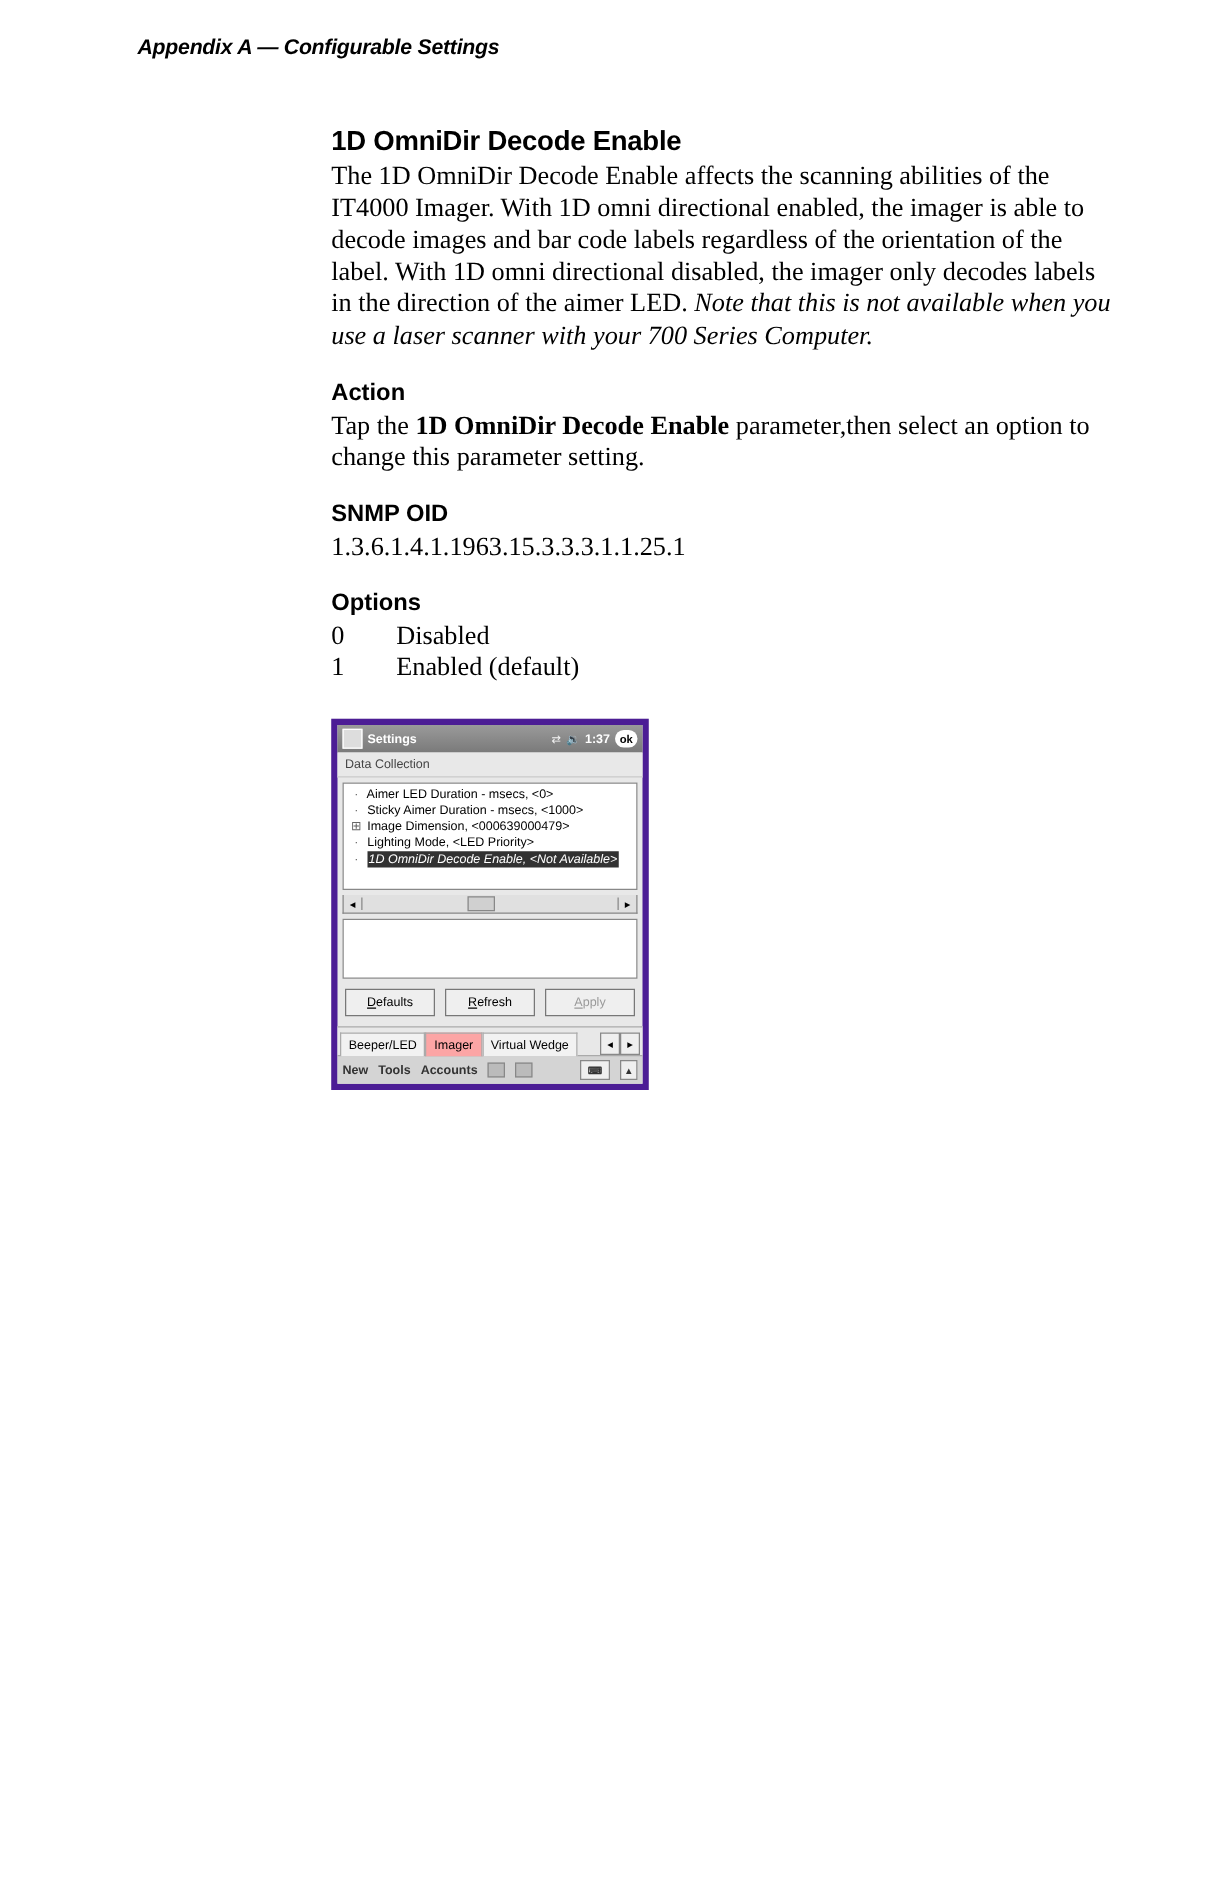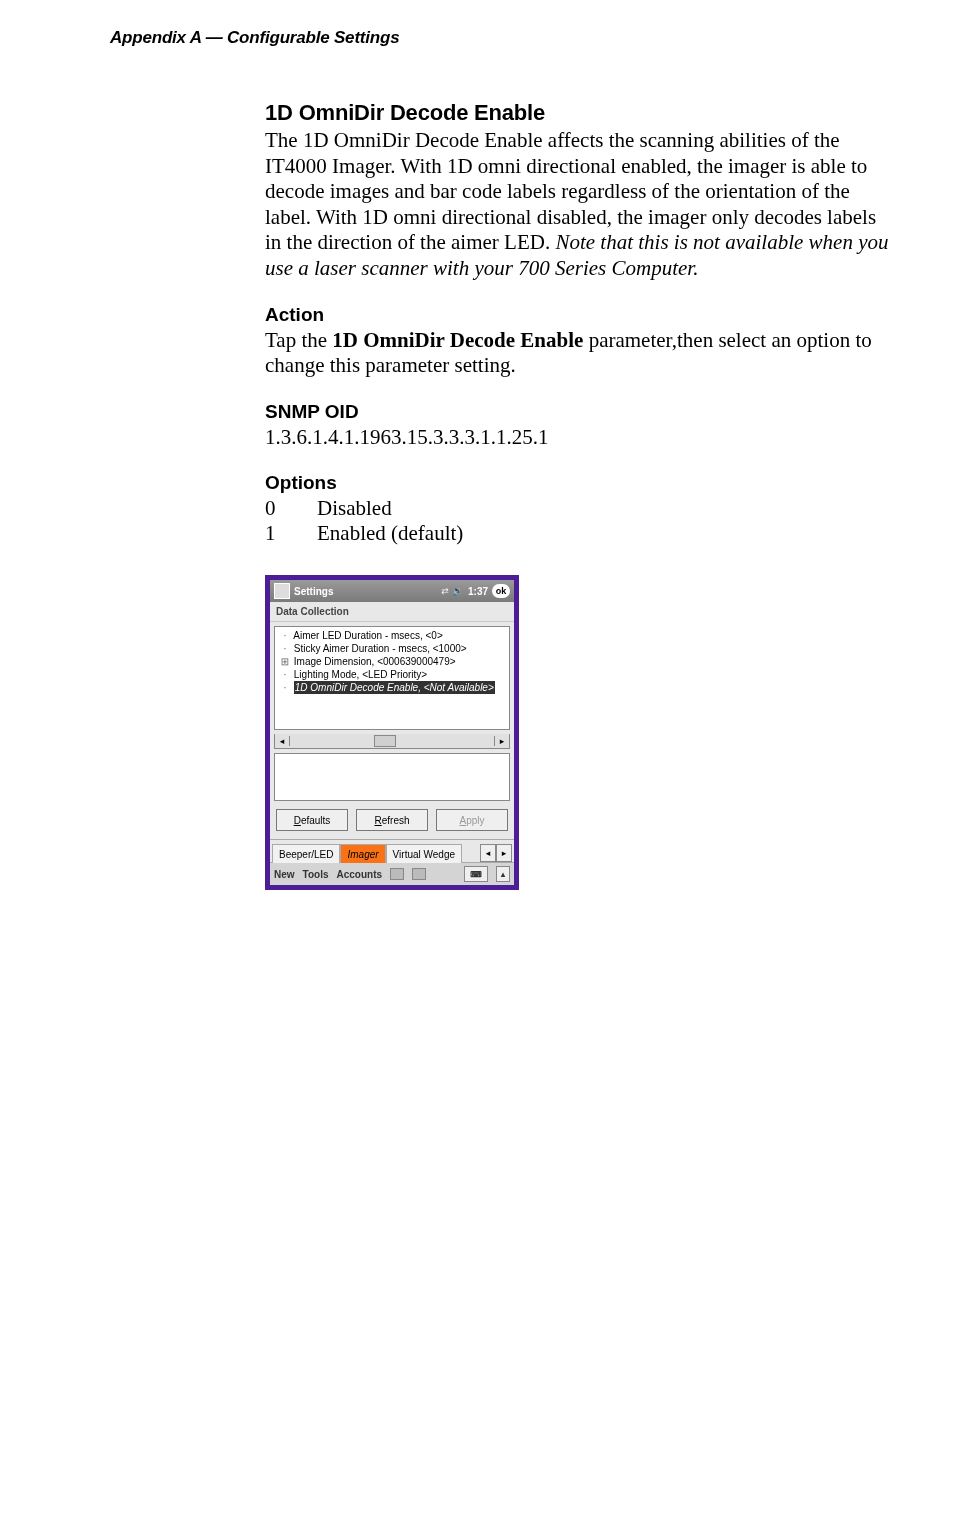--- a/index.html
+++ b/index.html
@@ -99,30 +99,30 @@
   .shot-titlebar .title { font-weight: 700; flex:1; }
   .shot-titlebar .netstat { font-size:9px; opacity:.9; }
   .shot-titlebar .time { font-weight:700; }
   .shot-titlebar .okbtn {
     width:18px; height:14px; border-radius:8px; background:#fff; color:#000;
     font-weight:700; font-size:9px; text-align:center; line-height:14px;
   }
   .shot-subtitle {
     background:#e8e8e8;
     padding: 4px 6px;
-    font-weight:700;
+    font-weight:400;
     font-size:10px;
     color:#444;
     border-bottom:1px solid #c9c9c9;
   }
   .shot-tree {
     background:#fff;
     border:1px solid #888;
     margin:4px;
-    height: 104px;
+    height: 86px;
     box-sizing:border-box;
     overflow:hidden;
     padding:2px 4px;
     font-size:10px;
     line-height:13px;
   }
   .shot-tree .row { white-space:nowrap; }
   .shot-tree .pre { display:inline-block; width:12px; text-align:center; color:#666; }
   .shot-tree .sel {
     background:#323232; color:#fff; display:inline-block; padding:0 1px;font-style:italic;
@@ -157,21 +157,21 @@
   .shot-tabs {
     display:flex; align-items:flex-end; height:22px;
     border-top:1px solid #aaa; background:#e8e8e8; padding:0 2px;
     gap:0;
   }
   .tab {
     height:18px; padding:0 6px; font-size:10px; display:flex; align-items:center;
     border:1px solid #aaa; border-bottom:none; background:#f2f2f2;
     position:relative; top:1px;
   }
-  .tab.active { background:#f97316;font-style:italic; }
+  .tab.active { background:#fca5a5; }
   .tabnav { margin-left:auto; display:flex; gap:0; }
   .tabnav .arrowbox {
     width:14px; height:16px; border:1px solid #888; background:#efefef;
     display:flex; align-items:center; justify-content:center; font-size:9px;
   }
   .shot-bottombar {
     display:flex; align-items:center; height:22px;
     background:#d4d4d4; border-top:1px solid #aaa;
     padding:0 4px; gap:8px; color:#333; font-weight:700;
   }

